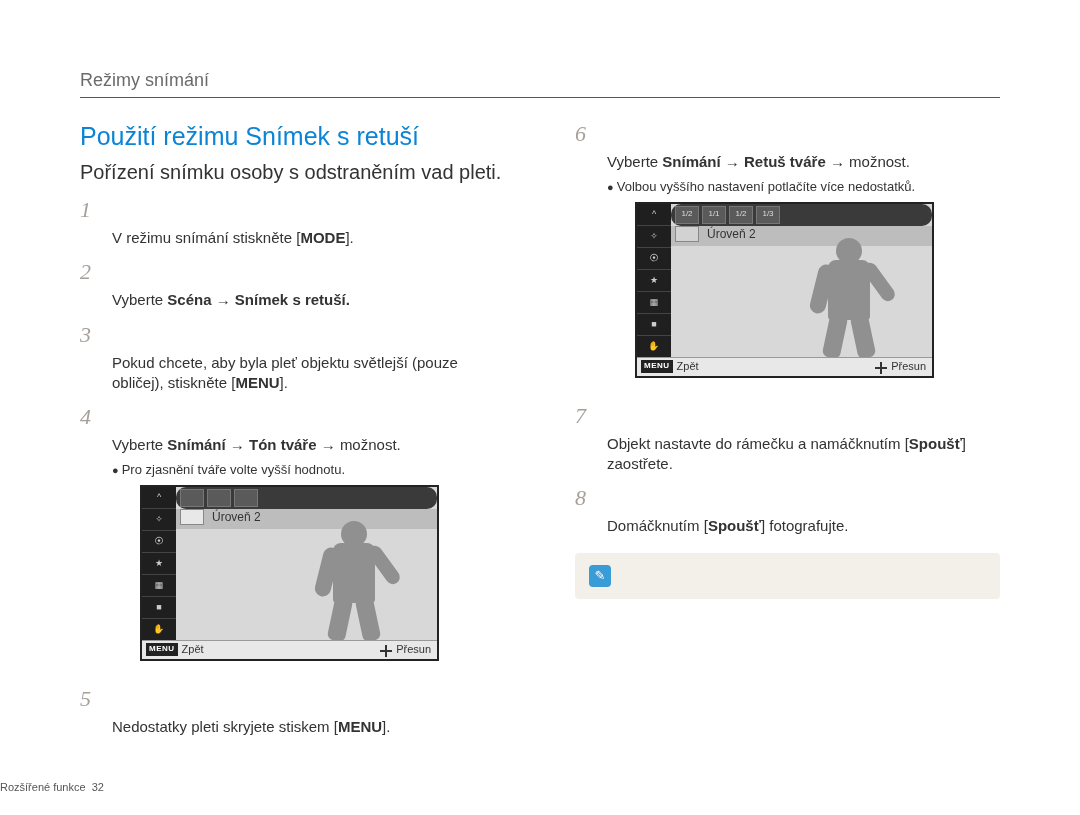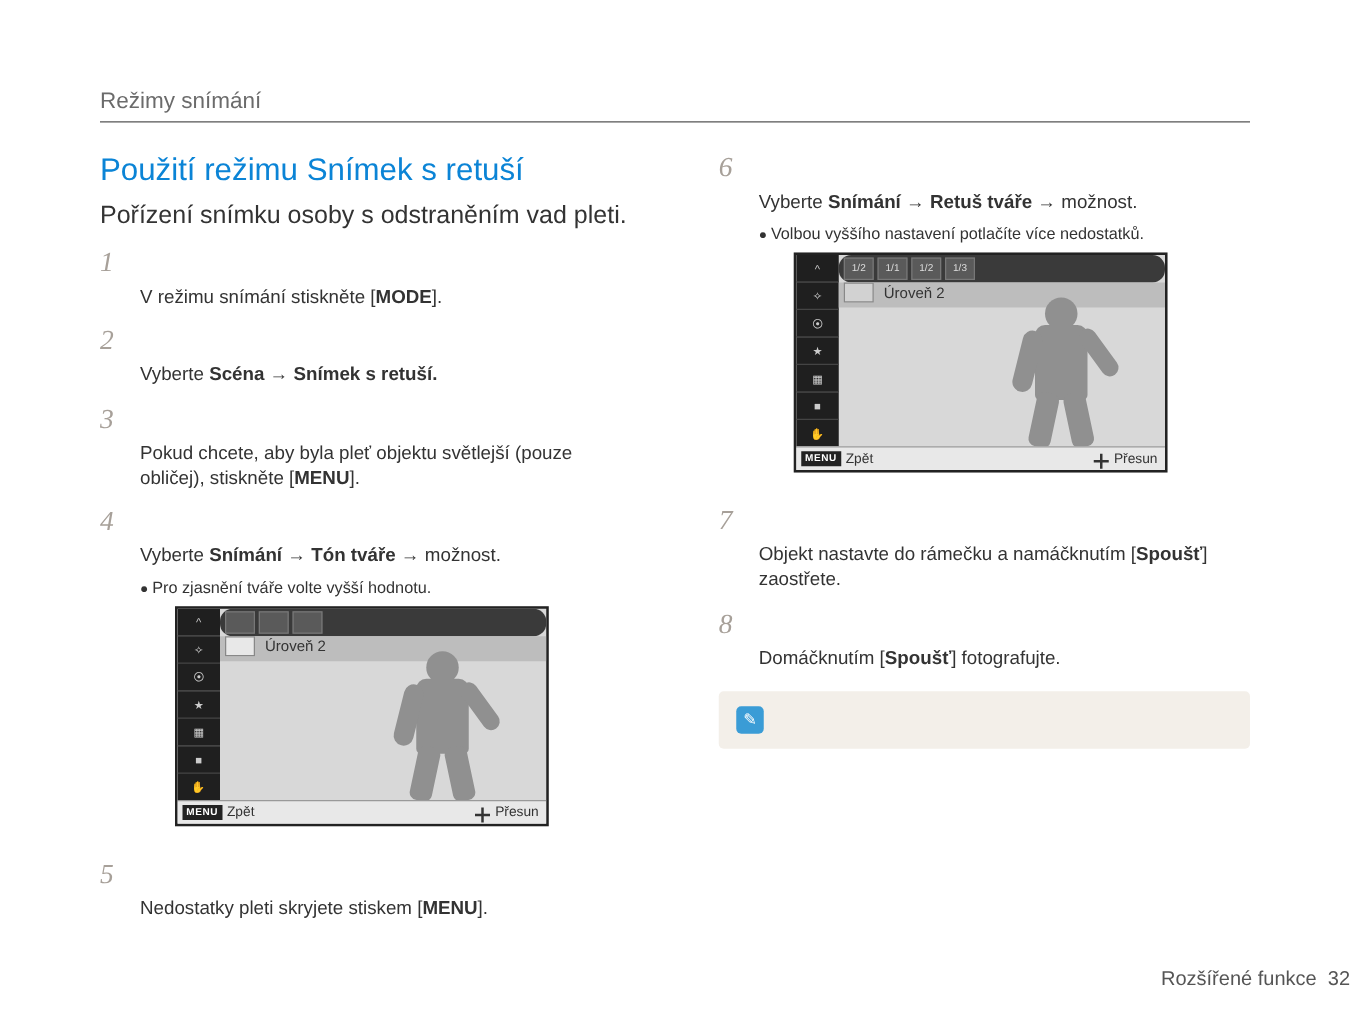--- a/index.html
+++ b/index.html
@@ -186,21 +186,21 @@
     align-items:flex-start;
     margin-top:16px;
   }
   .note-icon {
     width:22px; height:22px; border-radius:4px; background:#3a9cd6;
     display:flex; align-items:center; justify-content:center; color:#fff;
     flex:0 0 auto; font-size:13px;
   }
   .footer {
     position:absolute; bottom:22px; left:0; right:0;
-    text-align:right; font-size:16px; color:#555;
+    text-align:left; font-size:11px; color:#555;
   }
 </style>
 </head>
 <body>
 
 <div class="page">
   <div class="topic">Režimy snímání</div>
   <hr class="rule">
 
   <div class="columns">

